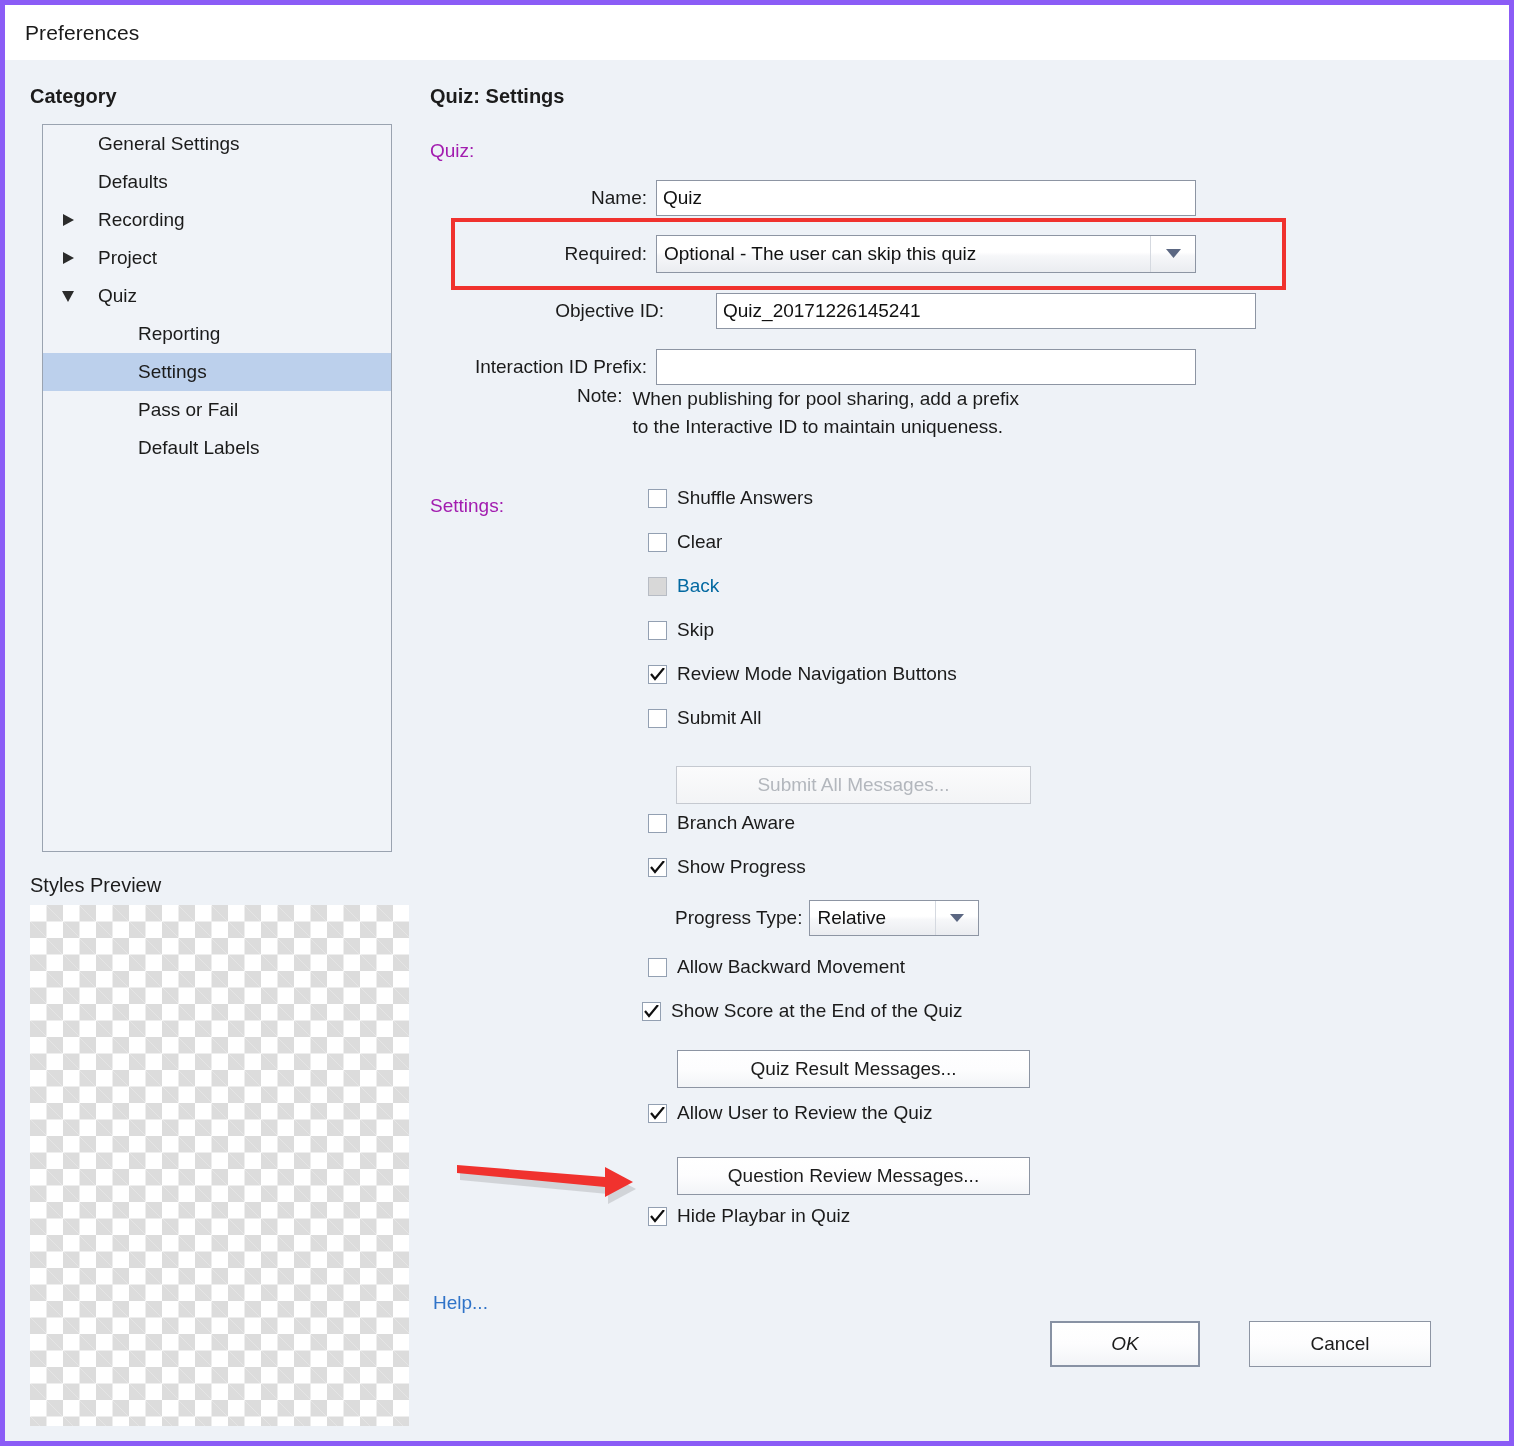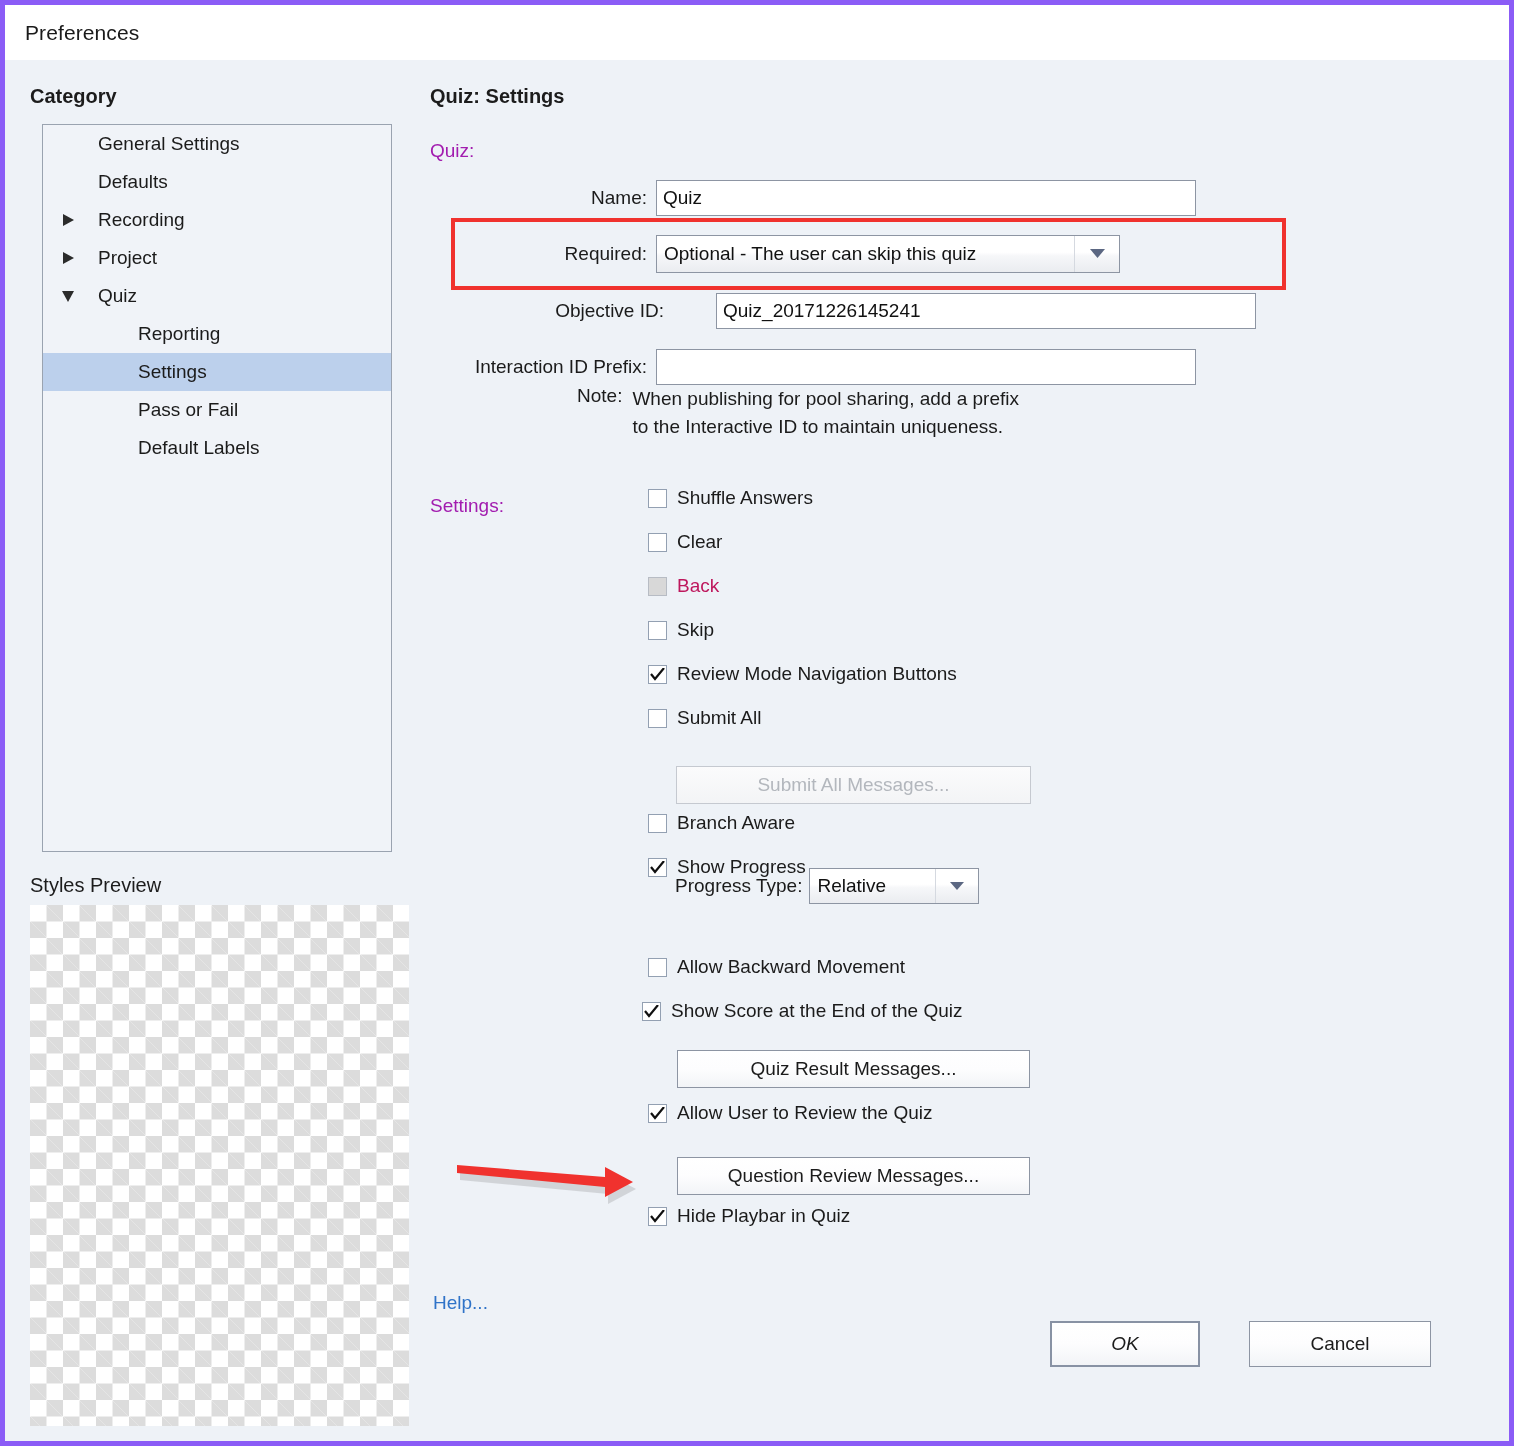--- a/index.html
+++ b/index.html
@@ -151,21 +151,21 @@
     font-size: 19px;
     color: #111111;
     padding: 0 6px;
     outline: none;
   }
 
   .select-box {
     box-sizing: border-box;
     position: relative;
     height: 38px;
-    width: 464px;
+    width: 540px;
     background: linear-gradient(to bottom, #ffffff 0%, #ffffff 45%, #f6f7f9 55%, #eaecf0 100%);
     border: 1px solid #8d95a3;
     display: flex;
     align-items: center;
     font-size: 19px;
     color: #111111;
     padding-left: 7px;
     cursor: default;
   }
   .select-arrowzone {
@@ -195,21 +195,21 @@
 
   
   .check-row {
     position: absolute;
     display: flex;
     align-items: center;
     font-size: 19px;
     color: #1b1b1b;
     cursor: default;
   }
-  .check-row.disabled { color: #be185d; }
+  .check-row.disabled { color: #0369a1; }
   .cb {
     width: 19px;
     height: 19px;
     box-sizing: border-box;
     border: 1px solid #93a0b2;
     background: #ffffff;
     margin-right: 10px;
     flex: none;
     display: flex;
     align-items: center;
@@ -432,21 +432,21 @@
 
       <div class="check-row" style="left:223px; top:796px;">
         <span class="cb">
           <svg width="15" height="13" viewBox="0 0 15 13">
               <polyline points="1,6 5,11 14,0" fill="none" stroke="#101010" stroke-width="2.2"></polyline>
             </svg>
         </span>
         <span>Show Progress</span>
       </div>
 
-      <div class="field-row" style="left:250px; top:808px;">
+      <div class="field-row" style="left:250px; top:840px;">
         <span class="field-label" style="padding-right:7px;">Progress Type:</span>
         <div class="select-box" style="width:170px; height:36px;">
           <span>Relative</span>
           <span class="select-arrowzone" style="width:42px;">
             <svg width="14" height="9" viewBox="0 0 14 9">
                 <polygon points="0,0 14,0 7,8" fill="#5b6782"></polygon>
               </svg>
           </span>
         </div>
       </div>

